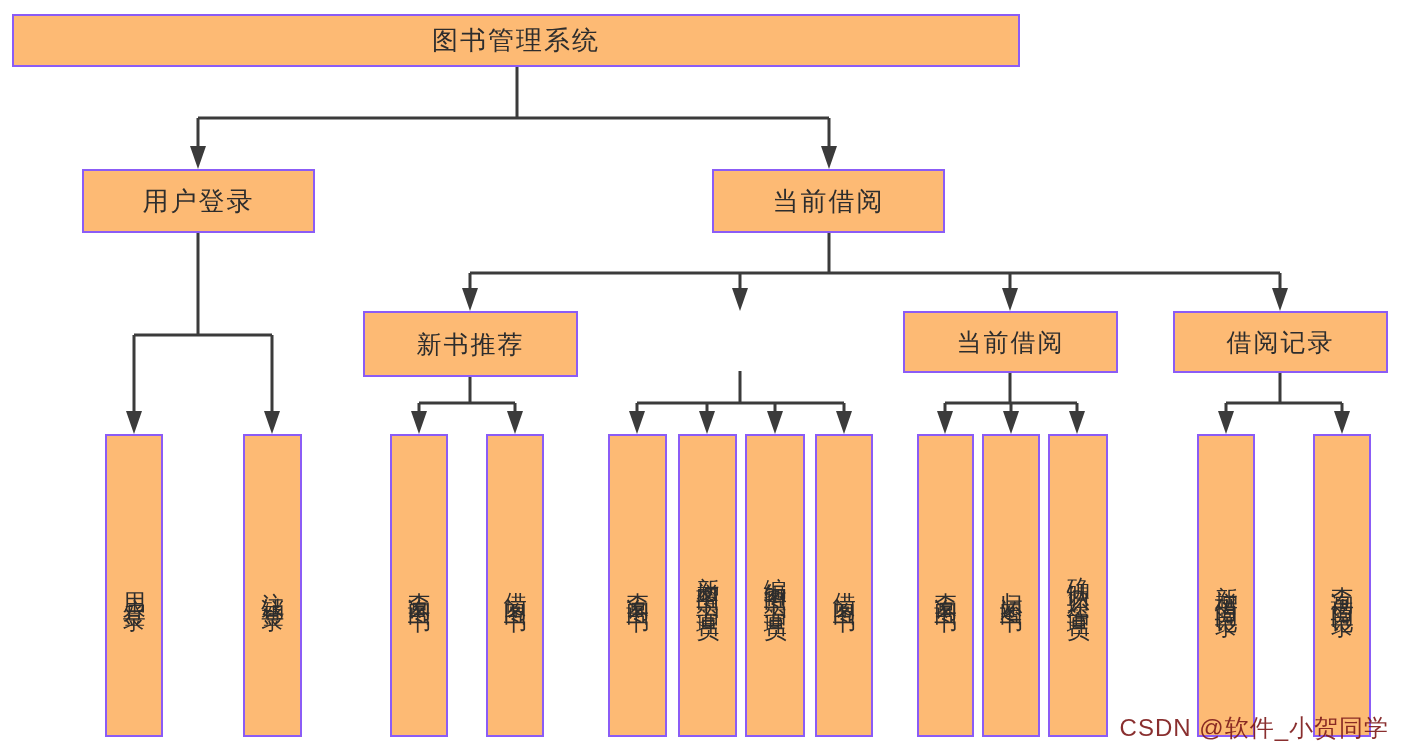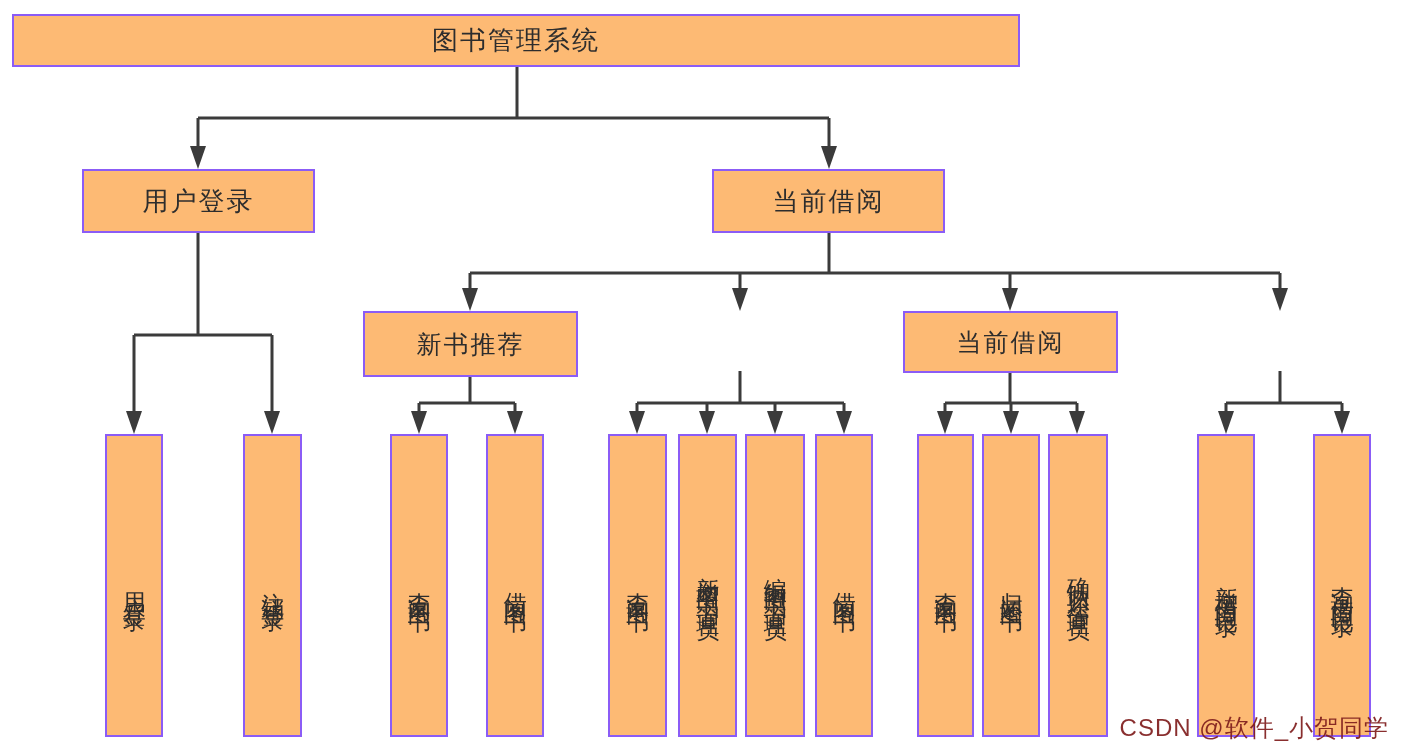--- a/index.html
+++ b/index.html
@@ -123,20 +123,23 @@
   <div class="box hbox l2-box" style="left:712px; top:169px; width:233px; height:64px;">
     <span>当前借阅</span>
   </div>
 
   <div class="box hbox" style="left:363px; top:311px; width:215px; height:66px;">
     <span>新书推荐</span>
   </div>
   <div class="box hbox" style="left:903px; top:311px; width:215px; height:62px;">
     <span>当前借阅</span>
   </div>
+  <div class="box hbox" style="left:1173px; top:311px; width:215px; height:62px;">
+    <span>借阅记录</span>
+  </div>
 
   <div class="box vbox" style="left:105px; top:434px; width:58px; height:303px;">
     <span>用户登录</span>
   </div>
   <div class="box vbox" style="left:243px; top:434px; width:59px; height:303px;">
     <span>注销登录</span>
   </div>
 
   <div class="box vbox" style="left:390px; top:434px; width:58px; height:303px;">
     <span>查询图书</span>

